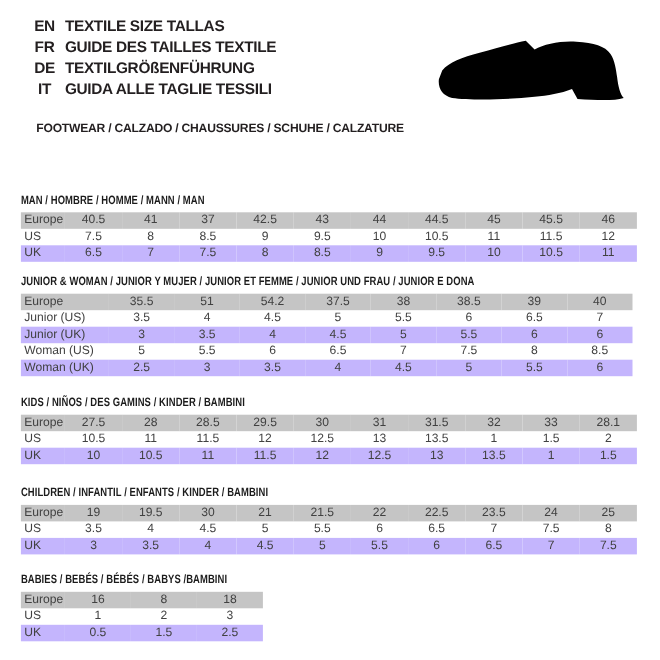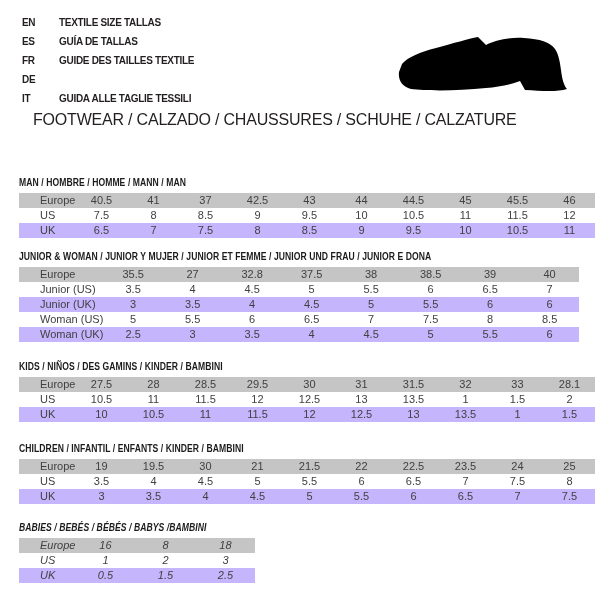--- a/index.html
+++ b/index.html
@@ -4,81 +4,78 @@
 <style>
   * { margin: 0; padding: 0; box-sizing: border-box; }
   html, body { width: 600px; height: 600px; background: #ffffff; }
   body { font-family: "Liberation Sans", sans-serif; color: #231f20; }
   .page { position: relative; width: 600px; height: 600px; background: #fff; overflow: hidden; }
 
   
   .lang-block { position: absolute; top: 13px; left: 22px; }
   .lang-row { display: flex; height: 19px; align-items: center; }
   .lang-code, .lang-label {
-    font-weight: bold; font-size: 10px; letter-spacing: -0.3px; white-space: nowrap;
+    font-weight: bold; font-size: 14px; letter-spacing: -0.3px; white-space: nowrap; text-align: center;
   }
   .lang-code { width: 37px; flex: 0 0 37px; }
   .category-line {
     position: absolute; top: 111px; left: 22px;
-    font-weight: normal; font-size: 16px; letter-spacing: -0.2px; white-space: nowrap; padding-left: 11px;
+    font-weight: bold; font-size: 11px; letter-spacing: -0.2px; white-space: nowrap; padding-left: 11px;
   }
   .shoe { position: absolute; left: 398px; top: 36px; width: 178px; height: 58px; }
 
   
   .section { position: absolute; left: 19px; }
   [data-name="section-man"]      { top: 176px; }
   [data-name="section-junior-woman"] { top: 250px; }
   [data-name="section-kids"]     { top: 360px; }
   [data-name="section-children"] { top: 442px; }
-  [data-name="section-babies"]   { top: 521px; font-style: italic; }
+  [data-name="section-babies"]   { top: 521px; }
 
   .section-title {
     font-size: 11px; font-weight: bold; line-height: 12px; white-space: nowrap;
     letter-spacing: 0.1px; color: #1b1b1b;
     transform: scaleX(0.78); transform-origin: left center;
   }
 
   .size-table {
     border-collapse: collapse; table-layout: fixed; margin-top: 5px;
     font-size: 11px; color: #414141;
   }
   .size-table td {
     height: 15px; line-height: 15px; padding: 0; text-align: center;
     vertical-align: middle; white-space: nowrap; overflow: visible;
   }
-  .size-table td.label { text-align: left; padding-left: 21px; }
+  .size-table td.label { text-align: left; padding-left: 3px; }
   .size-table tr.hdr { background: #c5c5c5; }
   .size-table tr.alt { background: #c4b5fd; }
 
   col.c-label { width: 40px; }
   col.c-data  { width: 52px; }
   [data-name="size-table-junior-woman"] col.c-label { width: 80px; }
   [data-name="size-table-junior-woman"] col.c-data  { width: 59.5px; }
   [data-name="size-table-babies"] col.c-data { width: 60px; }
 </style>
 </head>
 <body>
 
 <div class="page" data-name="size-guide-page">
 
   <div class="lang-block" data-name="language-list">
       <div class="lang-row" data-name="language-row">
         <span class="lang-code" data-name="language-code">EN</span>
         <span class="lang-label" data-name="language-label">TEXTILE SIZE TALLAS</span>
       </div>
       <div class="lang-row" data-name="language-row">
-        <span class="lang-code" data-name="language-code">ES</span>
-        <span class="lang-label" data-name="language-label">GUÍA DE TALLAS</span>
-      </div>
-      <div class="lang-row" data-name="language-row">
         <span class="lang-code" data-name="language-code">FR</span>
         <span class="lang-label" data-name="language-label">GUIDE DES TAILLES TEXTILE</span>
       </div>
       <div class="lang-row" data-name="language-row">
         <span class="lang-code" data-name="language-code">DE</span>
+        <span class="lang-label" data-name="language-label">TEXTILGRÖßENFÜHRUNG</span>
       </div>
       <div class="lang-row" data-name="language-row">
         <span class="lang-code" data-name="language-code">IT</span>
         <span class="lang-label" data-name="language-label">GUIDA ALLE TAGLIE TESSILI</span>
       </div>
     </div>
 
   <div class="category-line" data-name="category-line">FOOTWEAR / CALZADO / CHAUSSURES / SCHUHE / CALZATURE</div>
 
   <svg class="shoe" data-name="dress-shoe-icon" viewBox="0 0 178 58" xmlns="http://www.w3.org/2000/svg" aria-hidden="true">
@@ -170,22 +167,22 @@
             <col class="c-data">
             <col class="c-data">
             <col class="c-data">
             <col class="c-data">
             <col class="c-data">
           </colgroup>
           <tbody>
             <tr data-name="table-row" class="hdr">
               <td class="label" data-name="row-label">Europe</td>
               <td data-name="size-value">35.5</td>
-              <td data-name="size-value">27</td>
-              <td data-name="size-value">32.8</td>
+              <td data-name="size-value">51</td>
+              <td data-name="size-value">54.2</td>
               <td data-name="size-value">37.5</td>
               <td data-name="size-value">38</td>
               <td data-name="size-value">38.5</td>
               <td data-name="size-value">39</td>
               <td data-name="size-value">40</td>
             </tr>
             <tr data-name="table-row" class="">
               <td class="label" data-name="row-label">Junior (US)</td>
               <td data-name="size-value">3.5</td>
               <td data-name="size-value">4</td>

